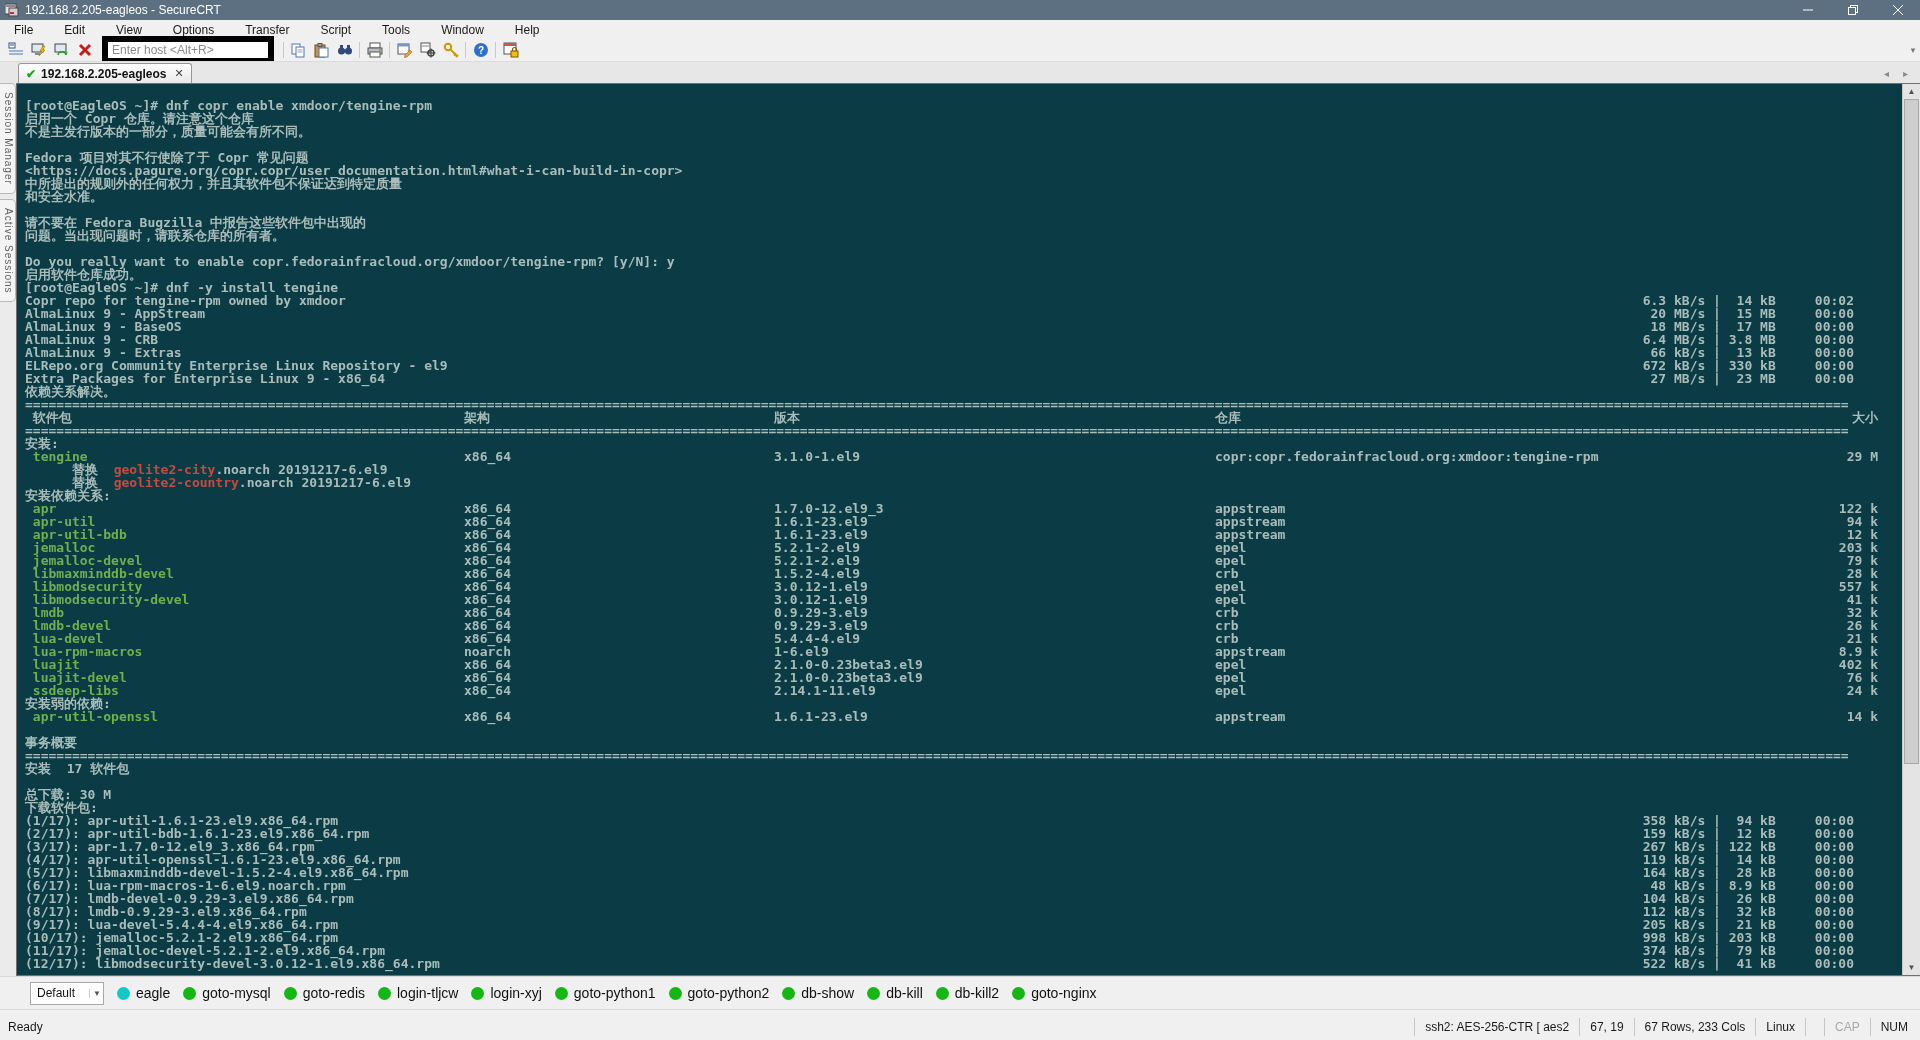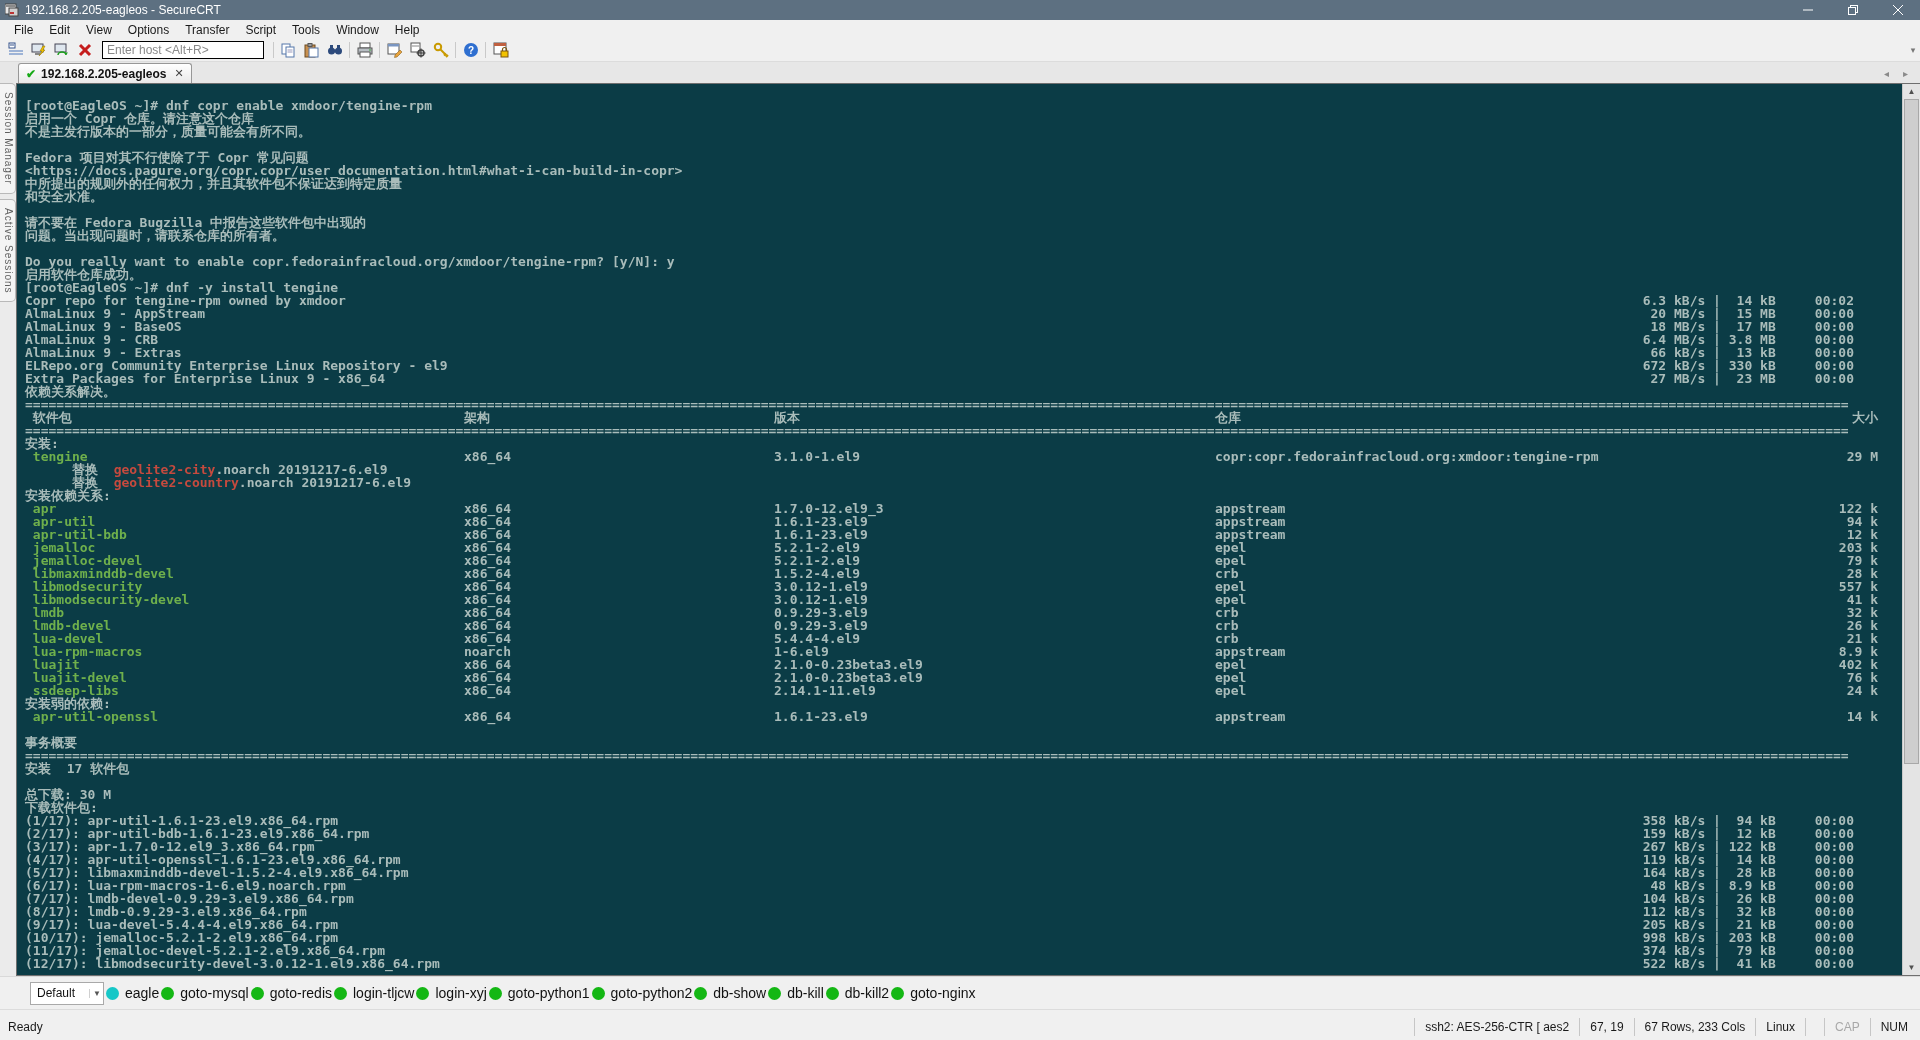--- a/index.html
+++ b/index.html
@@ -7,27 +7,27 @@
   .window{width:1920px;height:816px;display:flex;flex-direction:column;border-radius:16px;}
 
   
   .titlebar{height:20px;background:#5d7081;color:#fff;display:flex;align-items:center;font-size:12px;flex:0 0 auto;}
   .app-icon{width:14px;height:14px;margin:0 6px 0 5px;}
   .tb-title{flex:1;white-space:nowrap;}
   .tb-controls{display:flex;height:20px;}
   .tb-btn{width:45px;height:20px;display:flex;align-items:center;justify-content:center;color:#fff;font-size:11px;}
 
   
-  .menubar{height:19px;background:#f0f0f0;display:flex;align-items:center;font-size:12px;color:#1a1a1a;padding-left:6px;flex:0 0 auto;}
+  .menubar{height:19px;background:#f0f0f0;display:flex;align-items:center;font-size:12px;color:#1a1a1a;padding-left:6px;flex:0 0 auto;gap:15px;}
   .menu-item{padding:0 8px;}
 
   
   .toolbar{height:22px;background:#f0f0f0;display:flex;align-items:center;padding-left:4px;flex:0 0 auto;}
   .tbtn{width:23px;height:20px;display:flex;align-items:center;justify-content:center;}
-  .host-input{width:152px;height:16px;border:1px solid #000000;font-size:12px;padding:0 4px;margin:0 6px;font-family:"Liberation Sans",sans-serif;background:#fff;color:#333;}
+  .host-input{width:152px;height:16px;border:6px solid #000000;font-size:12px;padding:0 4px;margin:0 6px;font-family:"Liberation Sans",sans-serif;background:#fff;color:#333;}
   .host-input::placeholder{color:#8a8a8a;}
   .sep-v{width:1px;height:16px;background:#c9c9c9;margin:0 3px;}
   .toolbar-spacer{flex:1;}
   .overflow-btn{width:14px;color:#777;font-size:9px;text-align:center;}
 
   
   .tabbar{height:21px;background:#e7e7e7;display:flex;align-items:flex-end;padding-left:18px;flex:0 0 auto;border-top:1px solid #dcdcdc;}
   .tab{height:19px;background:linear-gradient(#ffffff,#e9e9e9);border:1px solid #979797;border-bottom:none;border-radius:3px 3px 0 0;display:flex;align-items:center;padding:0 7px;font-size:12px;font-weight:bold;color:#111;}
   .tab-check{color:#17a917;font-size:12px;margin-right:5px;font-weight:bold;}
   .tab-close{color:#444;font-weight:normal;margin-left:8px;font-size:11px;}
@@ -48,21 +48,21 @@
   .g{color:#6fb04c;}
   .r{color:#c64a3e;}
 
   
   .vscroll{width:17px;background:#e4e4e4;position:relative;border-left:1px solid #c9c9c9;flex:0 0 auto;}
   .scroll-arrow{height:15px;width:17px;text-align:center;font-size:8px;color:#505050;line-height:15px;}
   .scroll-arrow.down{position:absolute;bottom:0;left:0;}
   .thumb{position:absolute;top:15px;left:1px;width:15px;height:665px;background:#cecece;border:1px solid #a8a8a8;box-sizing:border-box;}
 
   
-  .btnbar{height:32px;background:#f0f0f0;display:flex;align-items:center;gap:2px;padding-left:30px;border-top:1px solid #d9d9d9;flex:0 0 auto;}
+  .btnbar{height:32px;background:#f0f0f0;display:flex;align-items:center;gap:13px;padding-left:30px;border-top:1px solid #d9d9d9;flex:0 0 auto;}
   .default-select{width:64px;height:21px;background:#fff;border:1px solid #a9a9a9;font-size:12px;display:flex;align-items:center;justify-content:space-between;padding:0 2px 0 6px;color:#111;}
   .dd-arrow{font-size:8px;color:#555;border-left:1px solid #d0d0d0;padding-left:3px;}
   .sbtn{display:flex;align-items:center;gap:6px;font-size:14px;color:#111;}
   .dot{width:13px;height:13px;border-radius:50%;}
   .sbtn[data-color="green"] .dot{background:#14b714;}
   .sbtn[data-color="cyan"] .dot{background:#16c7c7;}
 
   
   .statusbar{height:33px;background:#f0f0f0;display:flex;align-items:center;font-size:12px;color:#1a1a1a;border-top:1px solid #dcdcdc;padding:0 2px 0 8px;flex:0 0 auto;}
   .status-ready{white-space:nowrap;}

